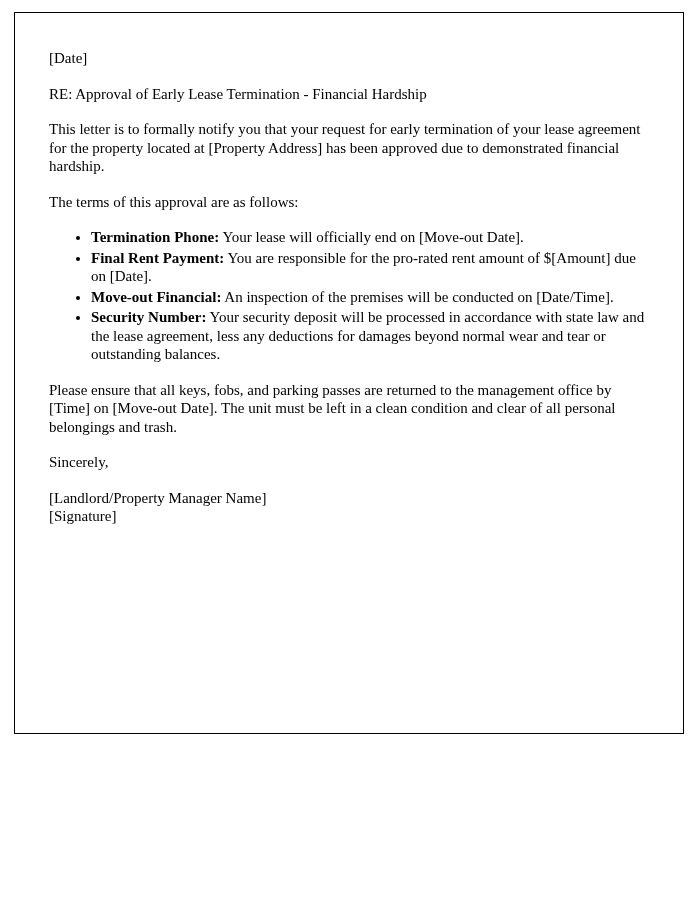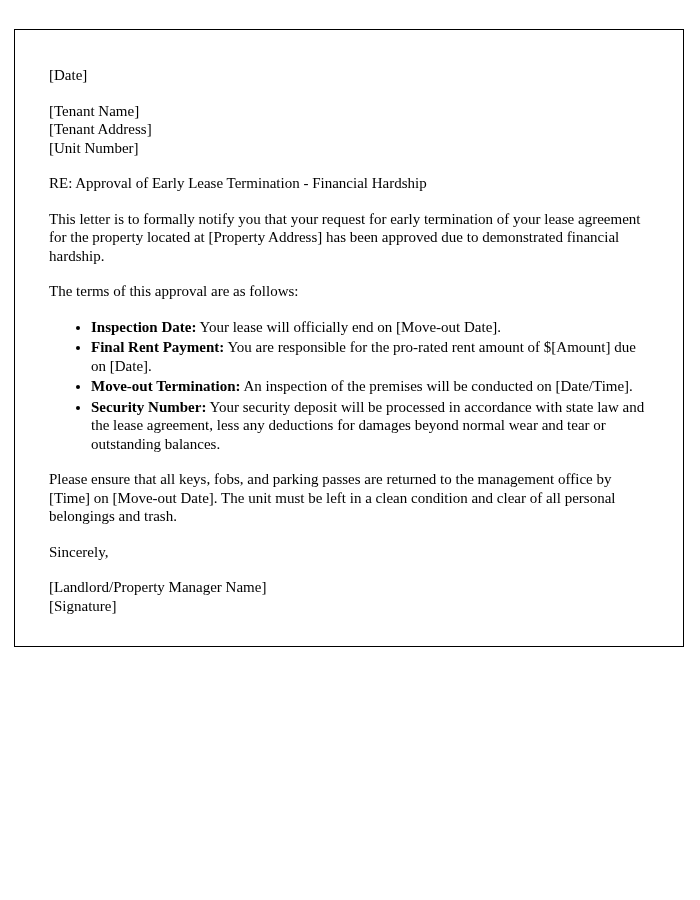--- a/index.html
+++ b/index.html
@@ -12,25 +12,24 @@
     width: 700px;
     height: 900px;
     background: #ffffff;
     overflow: hidden;
   }
   .page-border {
     position: absolute;
     left: 14px;
     top: 12px;
     width: 670px;
-    height: 618px;
+    height: 722px;
     border: 1px solid #000000;
     box-sizing: border-box;
     background: #ffffff;
-    margin-top: 17px;
   }
   .letter-content {
     box-sizing: border-box;
     width: 100%;
     height: 100%;
     padding: 36px 34px 30px 34px;
     font-family: "Liberation Serif", serif;
     font-size: 15px;
     line-height: 18.5px;
     color: #000000;
@@ -61,37 +60,32 @@
 </style>
 </head>
 <body>
 
 <div class="canvas">
   <div class="page-border">
     <div class="letter-content">
 
       <p class="para">[Date]</p>
 
-      <div class="address-block">
-        <p class="line">[Tenant Name]</p>
-        <p class="line">[Tenant Address]</p>
-        <p class="line">[Unit Number]</p>
-      </div>
 
       <p class="para">RE: Approval of Early Lease Termination - Financial Hardship</p>
 
 
       <p class="para">This letter is to formally notify you that your request for early termination of your lease agreement for the property located at [Property Address] has been approved due to demonstrated financial hardship.</p>
 
       <p class="para">The terms of this approval are as follows:</p>
 
       <ul class="terms-list">
-        <li><span class="term-label">Inspection Date:</span><span> Your lease will officially end on [Move-out Date].</span></li>
+        <li><span class="term-label">Termination Phone:</span><span> Your lease will officially end on [Move-out Date].</span></li>
         <li><span class="term-label">Final Rent Payment:</span><span> You are responsible for the pro-rated rent amount of $[Amount] due on [Date].</span></li>
-        <li><span class="term-label">Move-out Termination:</span><span> An inspection of the premises will be conducted on [Date/Time].</span></li>
+        <li><span class="term-label">Move-out Financial:</span><span> An inspection of the premises will be conducted on [Date/Time].</span></li>
         <li><span class="term-label">Security Number:</span><span> Your security deposit will be processed in accordance with state law and the lease agreement, less any deductions for damages beyond normal wear and tear or outstanding balances.</span></li>
       </ul>
 
       <p class="para">Please ensure that all keys, fobs, and parking passes are returned to the management office by [Time] on [Move-out Date]. The unit must be left in a clean condition and clear of all personal belongings and trash.</p>
 
 
       <p class="para">Sincerely,</p>
 
       <div class="signature-block">
         <p class="line">[Landlord/Property Manager Name]</p>

